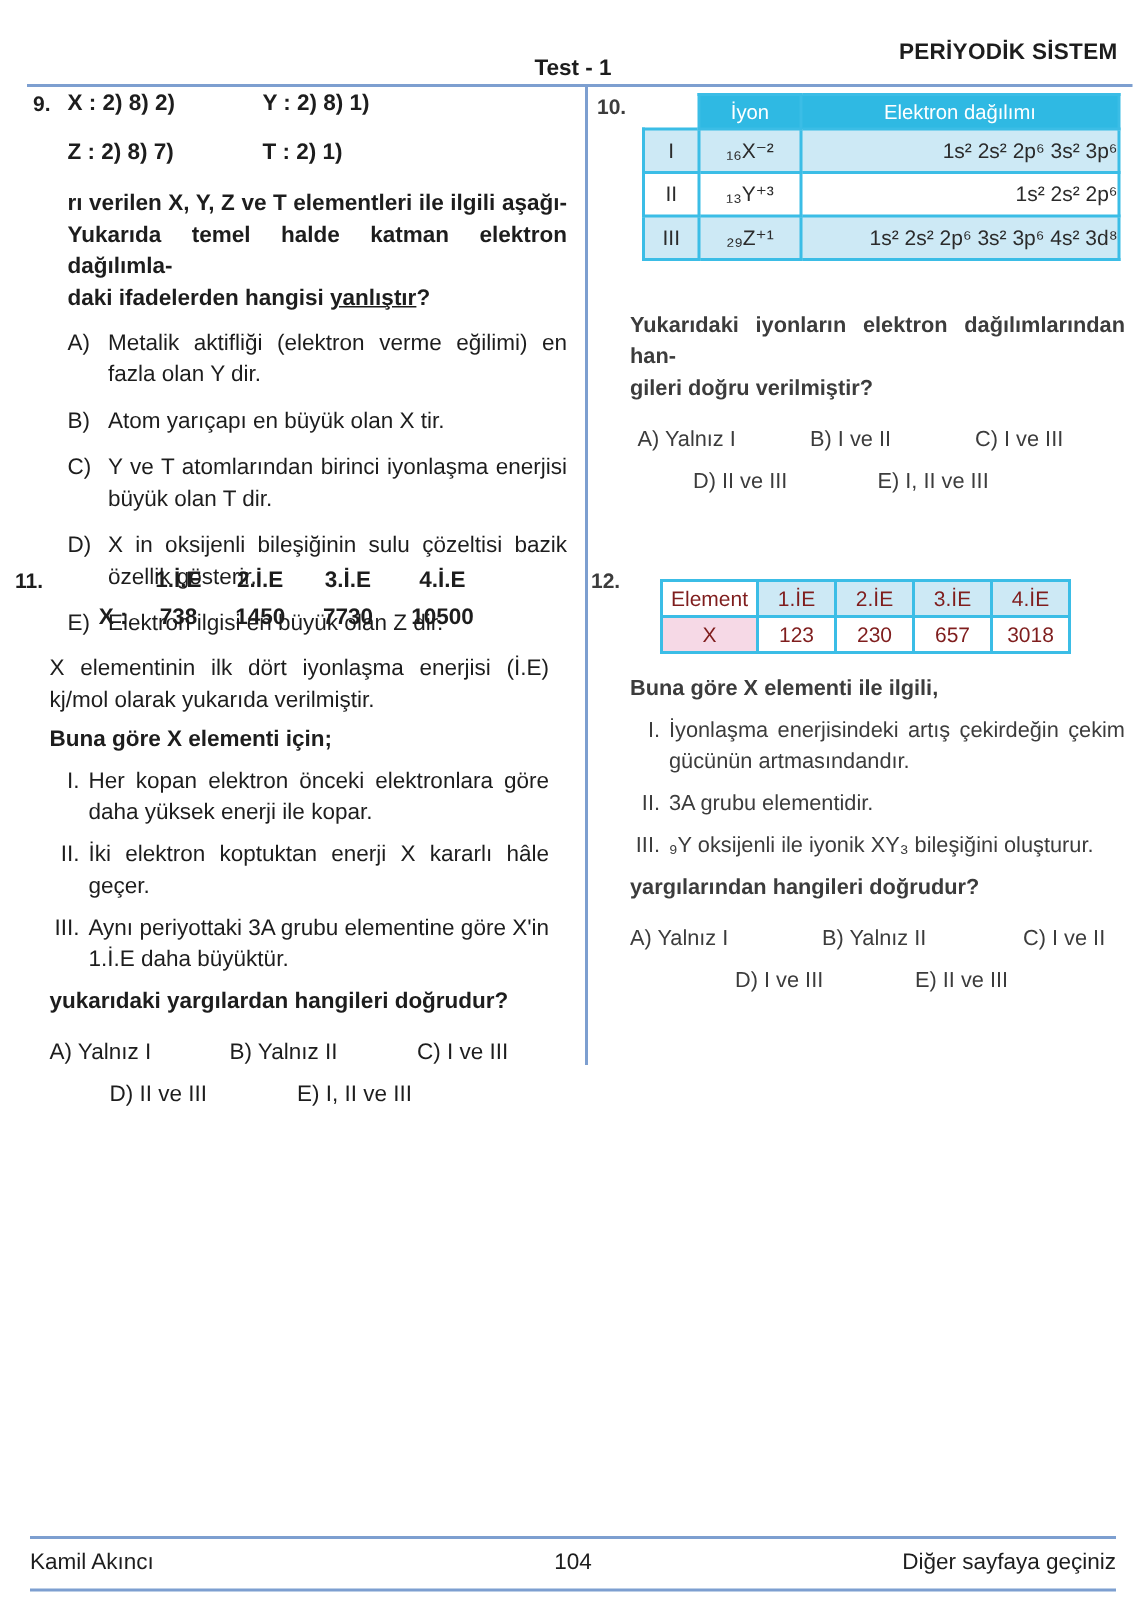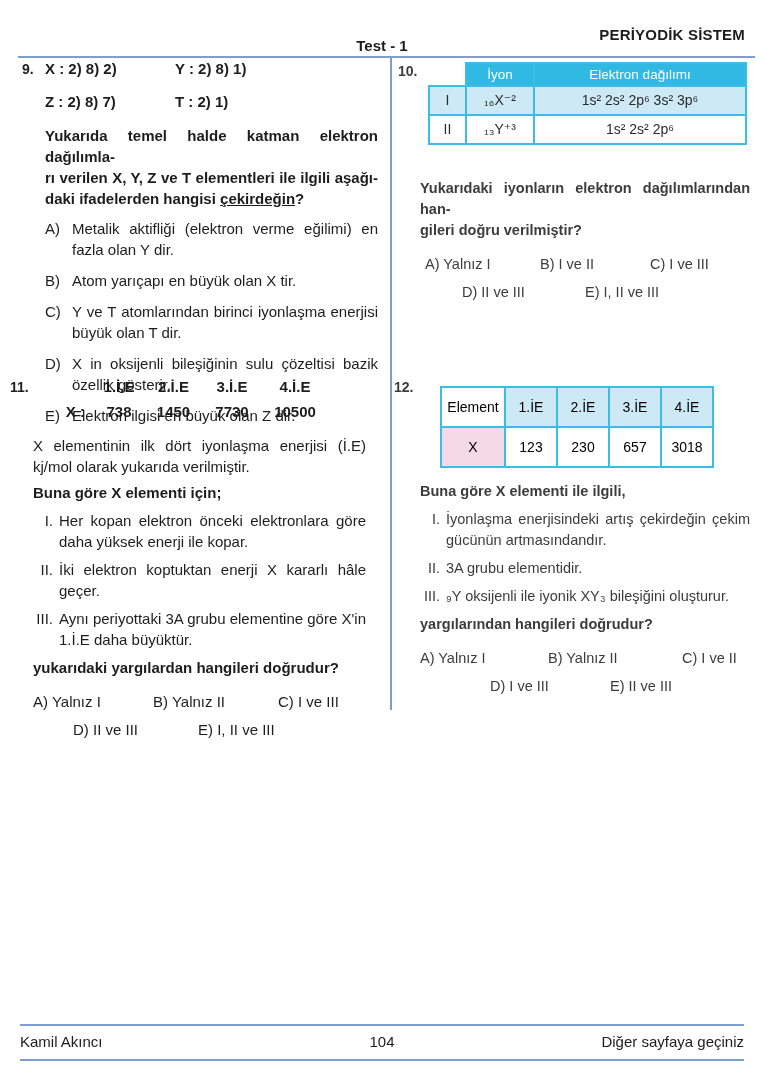--- a/index.html
+++ b/index.html
@@ -56,31 +56,31 @@
   #q10{left:398px;top:60px;width:352px;font-size:14.5px;}
   #q10 .qbody{padding-left:22px;}
   
   .t10{border-collapse:collapse;margin:2px 0 14px 8px;}
   .t10 th,.t10 td{border:2px solid var(--cyan_border);text-align:center;font-weight:normal;}
   .t10 th.blank{border:none;background:transparent;}
   .t10 th{background:var(--cyan);color:#ffffff;font-size:13.5px;height:23px;padding:0 10px;}
   .t10 td{height:29px;font-size:14px;color:#2b2b2b;}
   .t10 td.c1{width:37px;}
   .t10 td.c2{width:68px;}
-  .t10 td.c3{width:212px;}
+  .t10 td.c3{width:212px;text-align:right;}
   .t10 tr.alt td{background:var(--light_blue);}
   #q10 .stem{margin-bottom:13px;margin-top:33px;}
   .or-q10-1{padding-left:5px;grid-template-columns:115px 110px 1fr;}
   .or-q10-2{padding-left:42px;grid-template-columns:123px 1fr;}
   
   #q12{left:394px;top:376px;width:356px;font-size:14.5px;}
   #q12 .qbody{padding-left:26px;}
   #q12 .intro{margin-bottom:10px;text-align:justify;}
   .t12{border-collapse:collapse;margin:0 0 13px 20px;}
-  .t12 th,.t12 td{border:2px solid var(--cyan_border);text-align:center;font-weight:normal;font-size:14px;color:#000000;height:40px;}
+  .t12 th,.t12 td{border:2px solid var(--cyan_border);text-align:center;font-weight:normal;font-size:14px;color:#7f1d1d;height:24px;}
   .t12 th{background:var(--light_blue);}
   .t12 th.white{background:#ffffff;width:64px;}
   .t12 td.pinkcell{background:var(--pink);}
   .t12 th.num,.t12 td.num{width:52px;}
   .or-q12-1{grid-template-columns:128px 134px 1fr;}
   .or-q12-2{padding-left:70px;grid-template-columns:120px 1fr;}
   
   .foot-rule-top{position:absolute;top:1024px;left:20px;width:724px;height:2px;background:var(--line_blue);}
   .foot-rule-bot{position:absolute;top:1059px;left:20px;width:724px;height:2px;background:var(--line_blue);}
   .foot-author{position:absolute;top:1033px;left:20px;font-size:15px;}
@@ -100,23 +100,23 @@
   <section class="q" id="q9">
     <span class="qnum">9.</span>
     <div class="qbody">
       <div class="dist">
         <span>X : 2) 8) 2)</span>
         <span>Y : 2) 8) 1)</span>
         <span>Z : 2) 8) 7)</span>
         <span>T : 2) 1)</span>
       </div>
       <p class="stem">
+        <span class="jline">rı verilen X, Y, Z ve T elementleri ile ilgili aşağı-</span>
         <span class="jline">Yukarıda temel halde katman elektron dağılımla-</span>
-        <span class="jline">rı verilen X, Y, Z ve T elementleri ile ilgili aşağı-</span>
-        <span class="pline"><span>daki ifadelerden hangisi </span><span class="u">çekirdeğin</span><span>?</span></span>
+        <span class="pline"><span>daki ifadelerden hangisi </span><span class="u">yanlıştır</span><span>?</span></span>
       </p>
       <div>
         <div class="opt">
             <span class="olabel">A)</span>
             <span class="otext">Metalik aktifliği (elektron verme eğilimi) en fazla olan Y dir.</span>
           </div>
         <div class="opt">
             <span class="olabel">B)</span>
             <span class="otext">Atom yarıçapı en büyük olan X tir.</span>
           </div>
@@ -197,20 +197,25 @@
         <tbody>
           <tr class="alt">
             <td class="c1">I</td>
             <td class="c2">₁₆X⁻²</td>
             <td class="c3">1s² 2s² 2p⁶ 3s² 3p⁶</td>
           </tr>
           <tr>
             <td class="c1">II</td>
             <td class="c2">₁₃Y⁺³</td>
             <td class="c3">1s² 2s² 2p⁶</td>
+          </tr>
+          <tr class="alt">
+            <td class="c1">III</td>
+            <td class="c2">₂₉Z⁺¹</td>
+            <td class="c3">1s² 2s² 2p⁶ 3s² 3p⁶ 4s² 3d⁸</td>
           </tr>
         </tbody>
       </table>
       <p class="stem">
         <span class="jline">Yukarıdaki iyonların elektron dağılımlarından han-</span>
         <span class="pline">gileri doğru verilmiştir?</span>
       </p>
       <div class="optrow or-q10-1">
         <span>A) Yalnız I</span>
         <span>B) I ve II</span>

